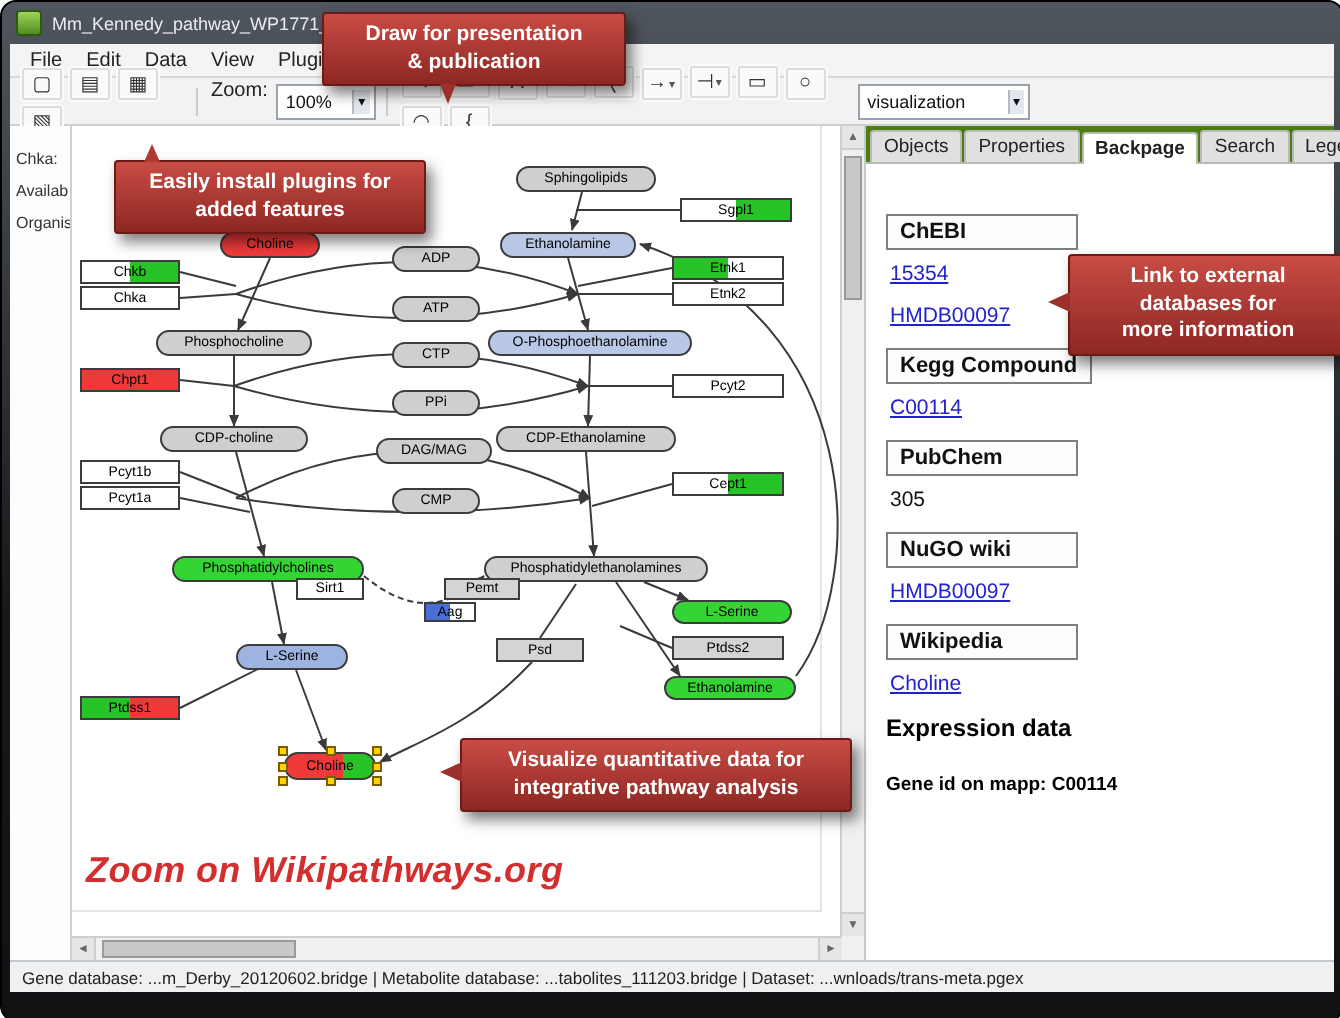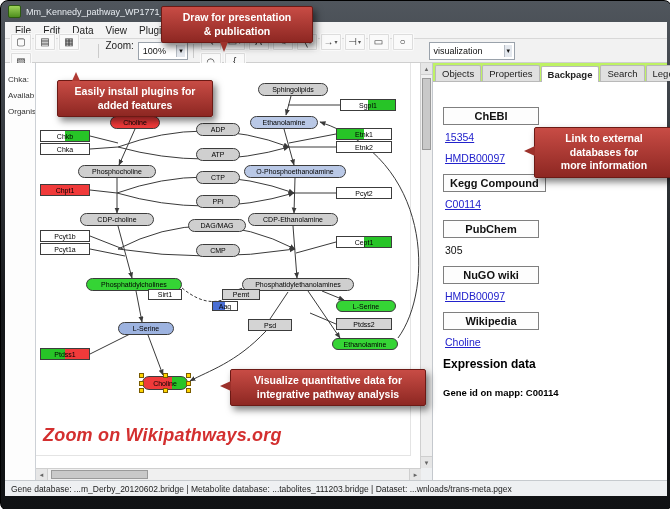--- a/index.html
+++ b/index.html
@@ -40,26 +40,26 @@
   .vscroll{width:11px;background:#f0f0f0;border-left:1px solid #cfcfcf;display:flex;flex-direction:column;align-items:center;font-size:6px;color:#666;}
   .vscroll .arr{height:11px;display:flex;align-items:center;justify-content:center;width:100%;background:#e6e6e6;border-bottom:1px solid #cfcfcf;}
   .vscroll .arr.bot{margin-top:auto;border-top:1px solid #cfcfcf;border-bottom:none;}
   .vthumb{width:7px;height:70px;background:#c9c9c9;border:1px solid #9a9a9a;margin-top:3px;}
   .hscroll{height:11px;background:#f0f0f0;border-top:1px solid #cfcfcf;display:flex;align-items:center;font-size:6px;color:#666;width:385px;}
   .hscroll .arr{width:11px;height:100%;display:flex;align-items:center;justify-content:center;background:#e6e6e6;border-right:1px solid #cfcfcf;}
   .hscroll .arr.rt{margin-left:auto;border-left:1px solid #cfcfcf;border-right:none;}
   .hthumb{width:95px;height:7px;background:#c9c9c9;border:1px solid #9a9a9a;margin-left:3px;}
   
   .side-panel{flex:1;background:#fff;border-left:1px solid #c4c8cd;display:flex;flex-direction:column;min-width:0;}
-  .tabs{display:flex;background:#bef264;border-bottom:1px solid #b9b9b9;padding:2px 2px 0 2px;}
+  .tabs{display:flex;background:#4d7c0f;border-bottom:1px solid #b9b9b9;padding:2px 2px 0 2px;}
   .tab{font-size:9.5px;color:#222;padding:2px 6px;border:1px solid #b9b9b9;border-bottom:none;background:#e0e0e0;margin-right:1px;border-radius:2px 2px 0 0;}
   .tab.active{background:#fff;font-weight:bold;position:relative;top:1px;}
   .panel-content{flex:1;overflow:hidden;padding:24px 10px 0 10px;}
   .section{margin-bottom:9px;}
-  .sec-header{display:inline-block;min-width:96px;border:1px solid #7f7f7f;background:#fdfdfd;font-size:11px;font-weight:bold;color:#111;padding:2px 6px;box-sizing:border-box;text-align:center;}
+  .sec-header{display:inline-block;min-width:96px;border:1px solid #7f7f7f;background:#fdfdfd;font-size:11px;font-weight:bold;color:#111;padding:2px 6px;box-sizing:border-box;}
   .sec-link{font-size:10.5px;color:#2222cc;text-decoration:underline;margin:6px 0 0 2px;cursor:pointer;}
   .sec-value{font-size:10.5px;color:#111;margin:6px 0 0 2px;}
   .expr-header{font-size:12px;font-weight:bold;color:#000;margin-top:4px;}
   .gene-id{font-size:9.5px;font-weight:bold;color:#000;margin-top:16px;}
   .expr-table{border-collapse:collapse;margin-top:6px;}
   .expr-table td{border:1px solid #6e6e6e;font-size:9.5px;padding:2px 6px;text-align:center;color:#000;}
   .expr-table td.c1{width:82px;font-weight:bold;}
   .expr-table td.c2{width:58px;}
   .expr-table tr.hdr td{font-weight:bold;}
   

